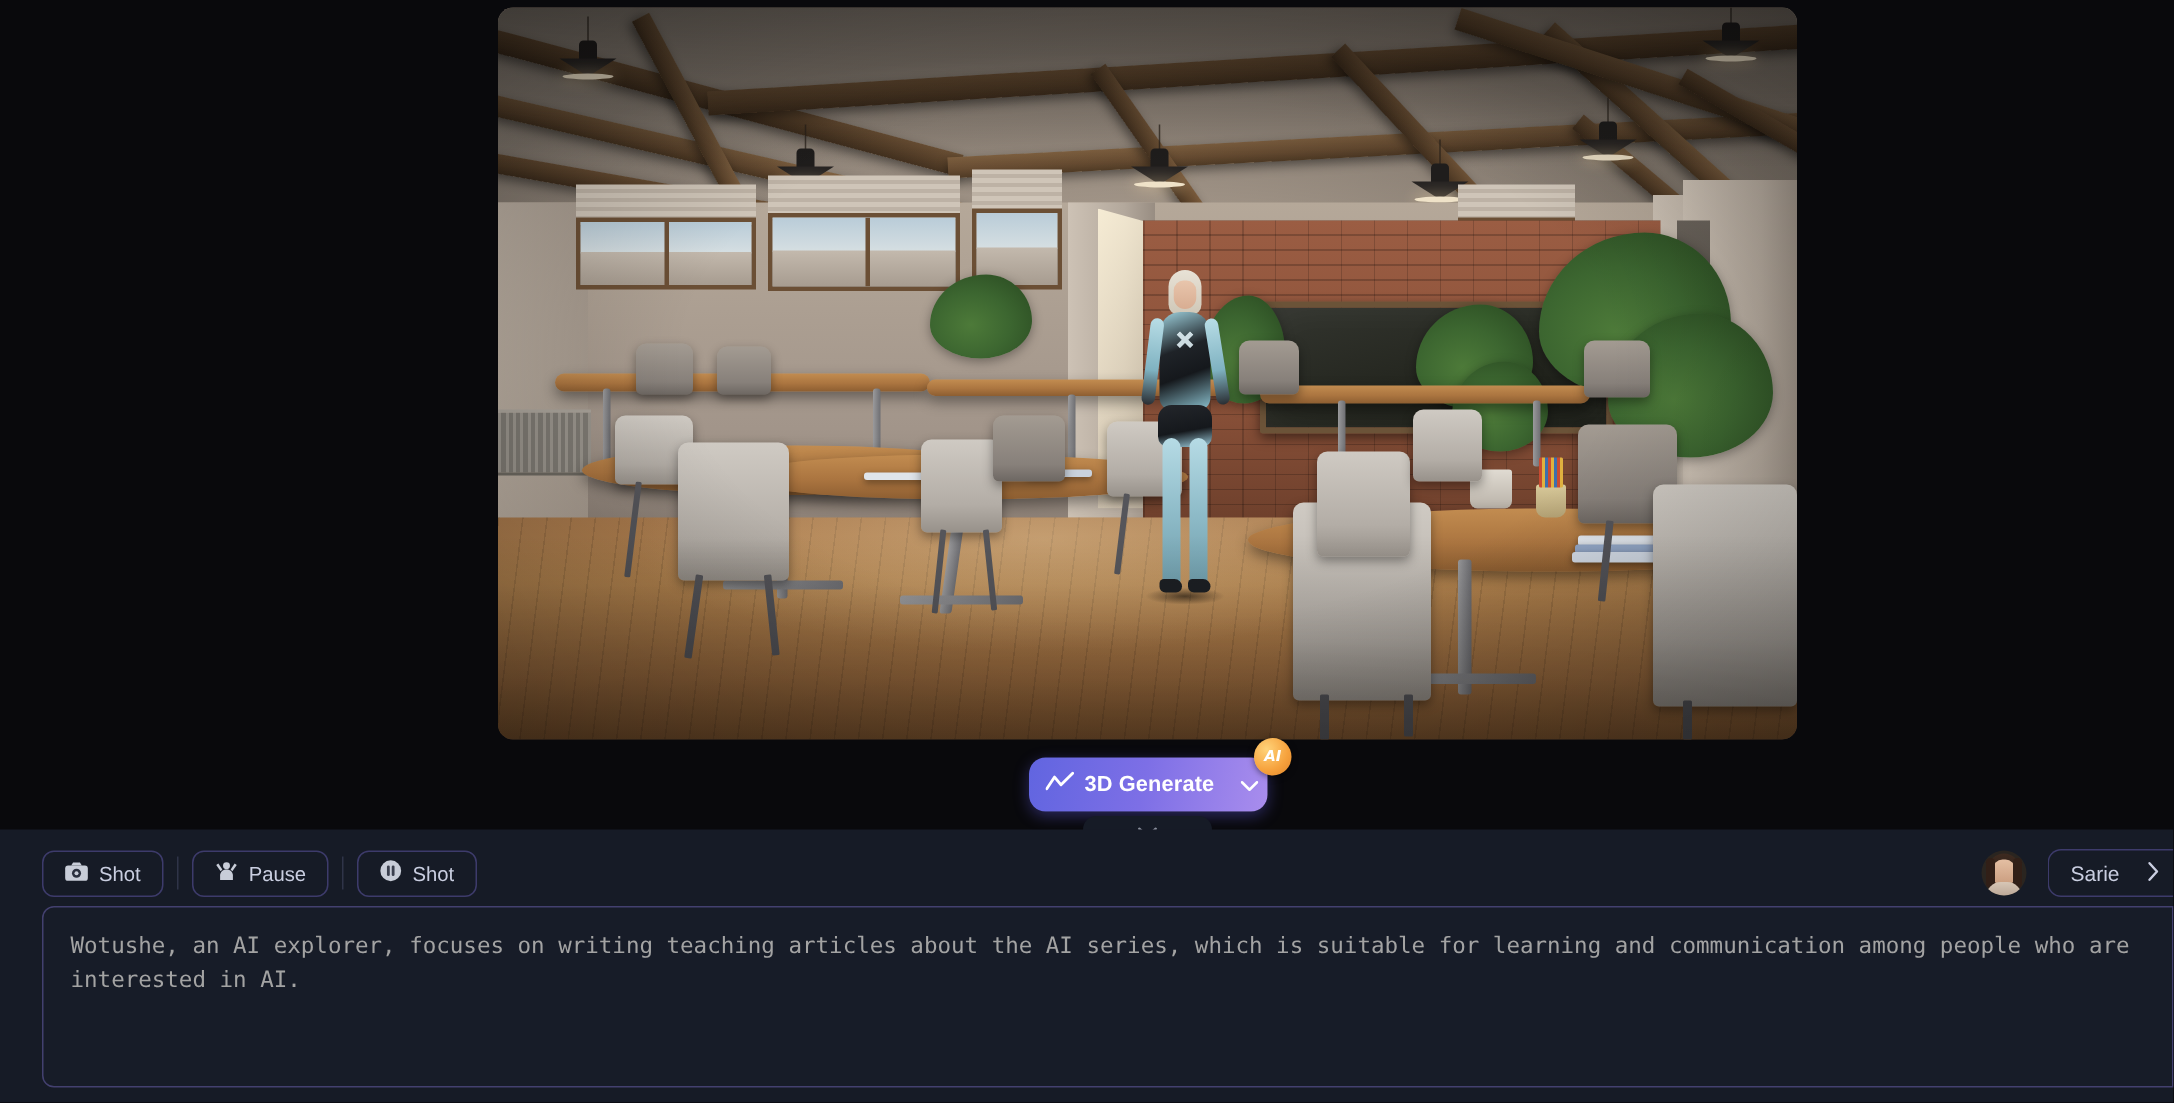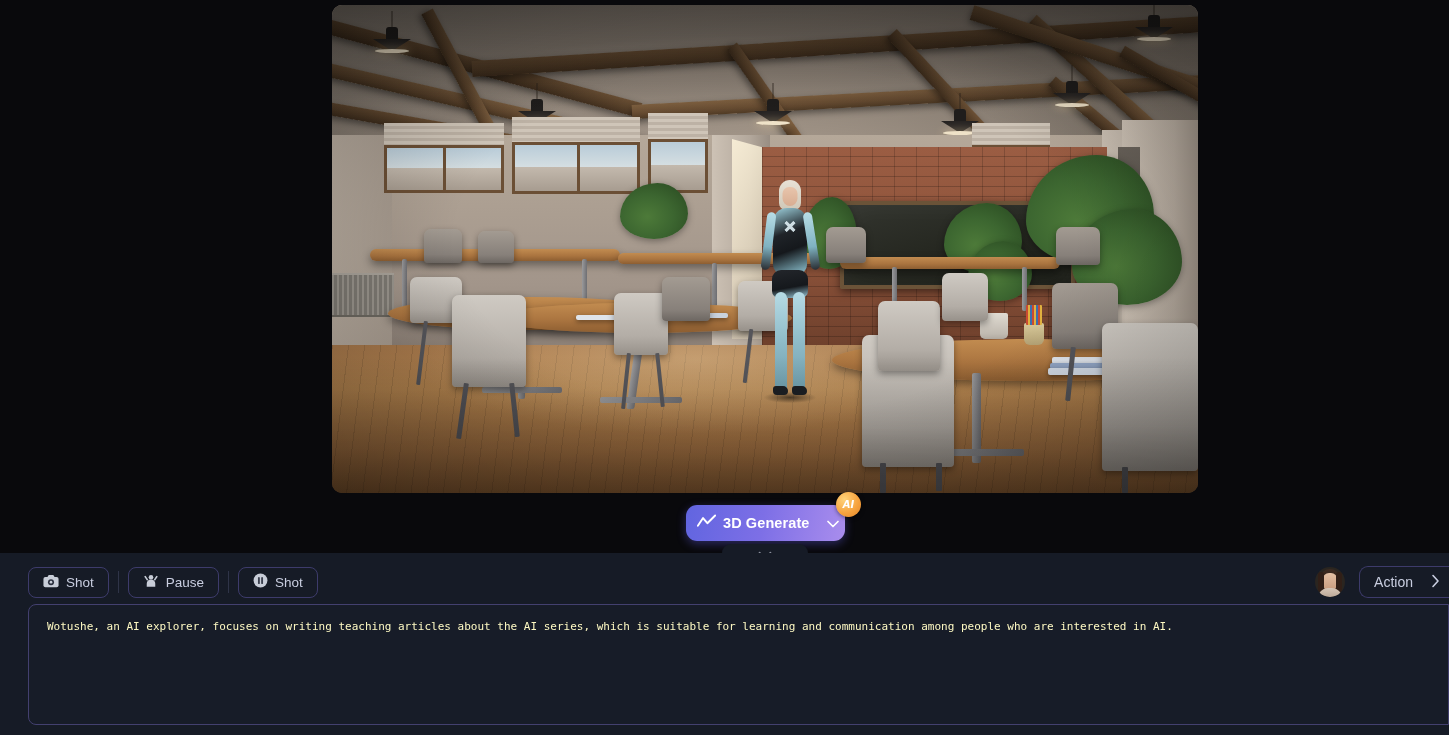--- a/index.html
+++ b/index.html
@@ -502,22 +502,22 @@
     position: absolute;
     left: 28px; top: 51px;
     width: 1421px; height: 121px;
     border: 1px solid #43406f;
     border-radius: 8px 0 0 8px;
     background: #171c28;
     padding: 14px 18px;
     cursor: text;
   }
   .script-text {
-    color: #fef9c3;
-    font-size: 11px;
+    color: #a3a3a3;
+    font-size: 15px;
     line-height: 1.5;
     font-family: "DejaVu Sans Mono", "Liberation Mono", monospace;
     white-space: pre-wrap;
   }
 </style>
 </head>
 <body>
 
 <div class="app">
 
@@ -826,21 +826,21 @@
 
       <div class="avatar">
         <div class="av-hair"></div>
         <div class="av-face"></div>
         <div class="av-hair-side" style="left:3px;"></div>
         <div class="av-hair-side" style="right:3px;"></div>
         <div class="av-body"></div>
       </div>
 
       <button class="char-pill">
-        <span>Action</span>
+        <span>Sarie</span>
         <span>
           <svg width="9" height="14" viewBox="0 0 9 14" fill="none" stroke="#c9cee0" stroke-width="1.6" stroke-linecap="round" stroke-linejoin="round">
             <polyline points="2,1.5 7,7 2,12.5"></polyline>
           </svg>
         </span>
       </button>
     </div>
 
     <div class="script-box" placeholder="Enter your script...">
       <div class="script-text">Wotushe, an AI explorer, focuses on writing teaching articles about the AI series, which is suitable for learning and communication among people who are interested in AI.</div>

